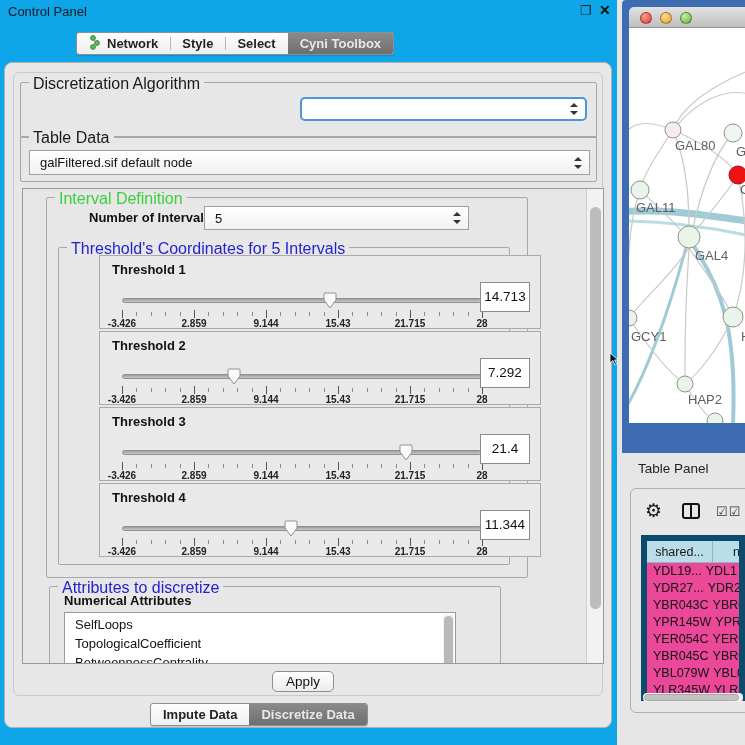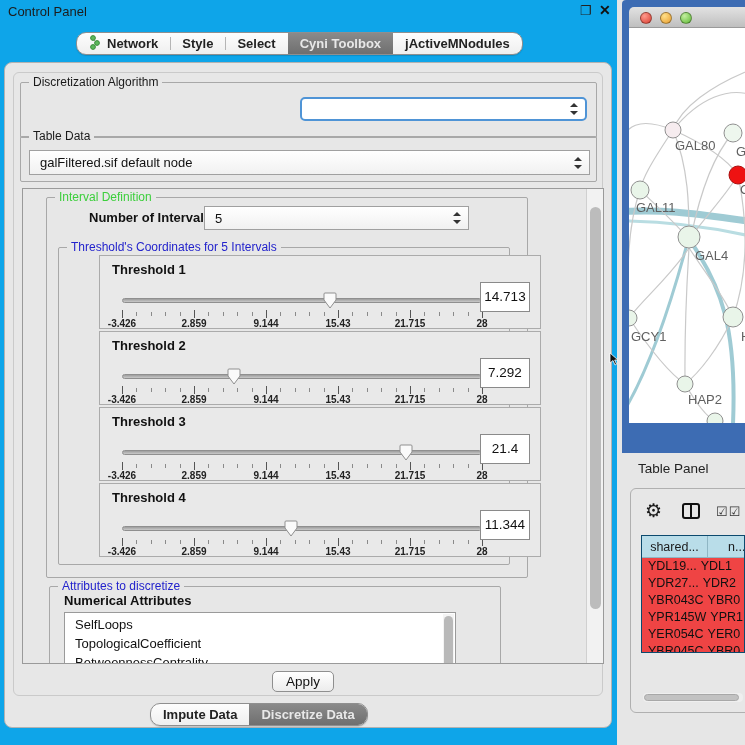--- a/index.html
+++ b/index.html
@@ -8,39 +8,39 @@
   .abs { position:absolute; }
 
   
   .control-panel { left:0; top:0; width:617px; height:745px; background:#0ea5e9; }
   .titlebar { left:0; top:0; width:617px; height:24px; }
   .title-text { left:8px; top:4px; font-size:13px; color:#1c1c1c; }
   .win-float { left:580px; top:3px; font-size:13px; color:#222; }
   .win-close { left:599px; top:2px; font-size:14px; font-weight:bold; color:#111; }
 
   
-  .seg-bar { display:flex; height:23px; border:1px solid #8f8f8f; border-radius:10px; overflow:hidden;
+  .seg-bar { display:flex; height:23px; border:1px solid #8f8f8f; border-radius:3px; overflow:hidden;
              background:linear-gradient(#fdfdfd,#efefef); box-shadow:0 1px 1px rgba(0,0,0,.15); }
   .seg { display:flex; align-items:center; justify-content:center; padding:0 12px; font-size:13px;
          font-weight:bold; color:#222; white-space:nowrap; position:relative; }
   .seg + .seg:not(.selected):before { content:""; position:absolute; left:0; top:4px; bottom:4px; width:1px; background:#b5b5b5; }
   .seg.selected { background:linear-gradient(#8a8a8a,#6f6f6f); color:#e8e8e8; }
   .seg.selected + .seg:before { display:none; }
   .top-tabs { left:76px; top:32px; }
   .bottom-tabs { left:150px; top:703px; }
   .net-icon { margin-right:6px; }
 
   
   .outer-frame { left:4px; top:62px; width:608px; height:666px; background:#e7e7e7;
                  border:1px solid #b2b2b2; border-radius:8px; }
   .inner-frame { left:13px; top:72px; width:590px; height:624px; border:1px solid #cacaca; border-radius:6px; }
 
   
   .group { border:1px solid #a8a8a8; border-radius:2px; }
-  .group-title { position:absolute; top:-8px; left:8px; padding:0 4px; font-size:12px; background:#e7e7e7; }
+  .group-title { position:absolute; top:-8px; left:8px; padding:0 4px; font-size:16px; background:#e7e7e7; }
   .gt-black { color:#1a1a1a; }
   .gt-green { color:#3ccf3c; }
   .gt-blue  { color:#2323cc; }
 
   
   .combo { background:linear-gradient(#ffffff,#f1f1f1); border:1px solid #a0a0a0; border-radius:0;text-decoration:underline; }
   .combo .val { position:absolute; left:10px; top:4px; font-size:13px; color:#111; }
   .spinner { position:absolute; right:7px; top:50%; transform:translateY(-50%); width:9px; height:12px; }
   .spinner:before, .spinner:after { content:""; position:absolute; left:1px; border-left:4px solid transparent; border-right:4px solid transparent; }
   .spinner:before { top:0; border-bottom:4px solid #333; }
@@ -96,21 +96,21 @@
   .net-canvas { left:629px; top:28px; width:116px; height:395px; background:#fff; }
   .net-canvas svg text { fill:#606060; font-size:13px; font-family:"Liberation Sans",sans-serif; }
 
   
   .tp-label { left:638px; top:461px; font-size:13.5px; color:#222; }
   .tp-window { left:630px; top:488px; width:130px; height:225px; background:#e7e7e7; border:1px solid #b0b0b0; border-radius:6px; }
   .gear { left:645px; top:499px; font-size:19px; color:#1a1a1a; }
   .col-icon { left:682px; top:503px; width:18px; height:16px; border:2px solid #111; border-radius:3px; }
   .col-icon:before { content:""; position:absolute; left:6px; top:0; bottom:0; width:2px; background:#111; }
   .checks { left:716px; top:504px; font-size:13px; color:#333; letter-spacing:1px; }
-  .ntable { left:641px; top:535px; width:104px; height:118px; background:#ef4444; border:1px solid #0c4a6e; overflow:hidden; }
+  .ntable { left:641px; top:535px; width:104px; height:166px; background:#ec4899; border:6px solid #0c4a6e; overflow:hidden; }
   .thead { position:absolute; left:0; top:0; height:22px; display:flex; }
   .hcell { font-size:12.5px; color:#1a1a1a; background:#b9dde9; border-right:1px solid #8fb6c4; border-bottom:1px solid #8fb6c4;
            display:flex; align-items:center; justify-content:center; }
   .hcell.c0 { width:66px; }
   .hcell.c1 { width:60px; justify-content:flex-start; padding-left:20px; }
   .tbody { position:absolute; left:0; top:22px; right:0; height:134px; overflow:hidden; }
   .trow { display:flex; height:17px; }
   .tcell { font-size:12.5px; color:#111; line-height:17px; white-space:nowrap; }
   .tcell.c0 { width:66px; padding-left:6px; }
   .tcell.c1 { width:60px; padding-left:4px; }
@@ -145,23 +145,20 @@
       <span>Network</span>
     </div>
     <div class="seg">
         <span>Style</span>
       </div>
     <div class="seg">
         <span>Select</span>
       </div>
     <div class="seg selected">
         <span>Cyni Toolbox</span>
-      </div>
-    <div class="seg">
-        <span>jActiveMNodules</span>
       </div>
   </div>
 
   <div class="abs outer-frame"></div>
   <div class="abs inner-frame"></div>
 
   <div class="abs group" style="left:20px; top:82px; width:577px; height:56px;">
     <span class="group-title gt-black">Discretization Algorithm</span>
   </div>
   <div class="abs algo-combo-focus">

